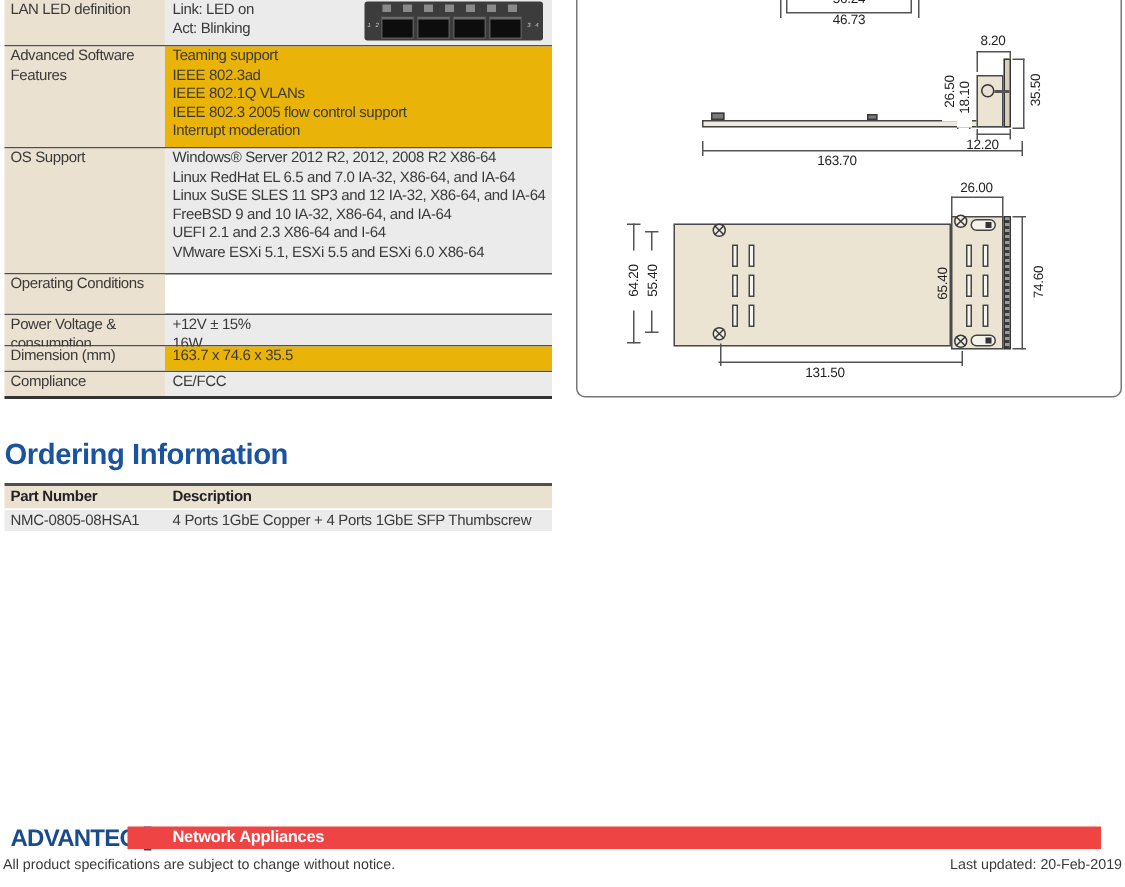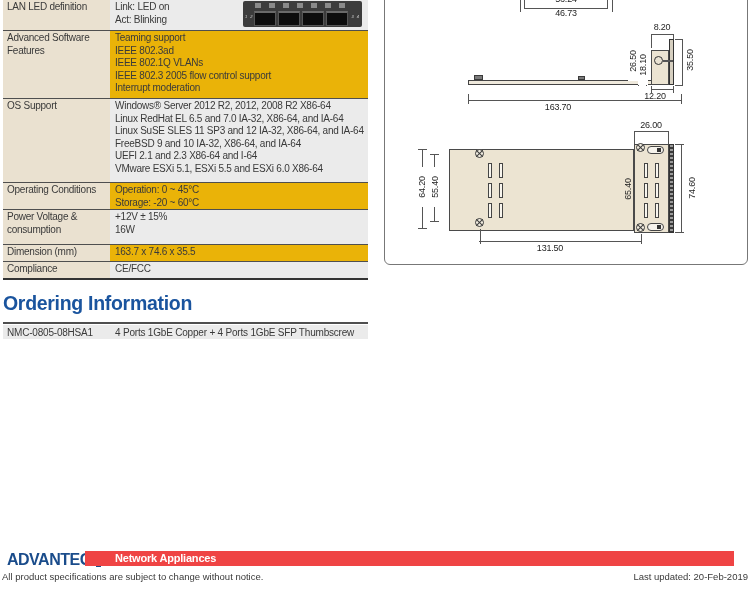--- a/index.html
+++ b/index.html
@@ -13,21 +13,21 @@
   .spec-row.last{border-bottom:2px solid #333;}
   .spec-label{
     width:107px;box-sizing:border-box;background:#eae1d0;padding:1px 8px 1px 4px;
     font-size:10px;line-height:12.5px;letter-spacing:-0.25px;white-space:pre-line;
   }
   .spec-value{
     flex:1;box-sizing:border-box;padding:1px 3px 1px 5px;position:relative;
     font-size:10px;line-height:12.5px;letter-spacing:-0.25px;white-space:pre-line;background:#eab308;
   }
   .spec-row.stripe .spec-value{background:#ebebeb;}
-  .h-r0{height:31px}.h-r1{height:68px}.h-r2{height:84px}.h-r3{height:27px}.h-r4{height:35px}.h-r5{height:17px}.h-r6{height:18px}
+  .h-r0{height:31px}.h-r1{height:68px}.h-r2{height:84px}.h-r3{height:27px}.h-r4{height:21px}.h-r5{height:17px}.h-r6{height:18px}
   
   .photo{position:absolute;right:6px;top:1px;width:119px;height:26px;background:#3c3c3c;border-radius:2px;overflow:hidden;}
   .photo .leds{position:absolute;left:12px;right:12px;top:2px;height:5px;
     background:repeating-linear-gradient(90deg,#8a8a8a 0 6px,#3c3c3c 6px 14px);}
   .photo .ports{position:absolute;left:11px;bottom:1px;display:flex;gap:2px;}
   .photo .port{width:22px;height:15px;background:#0d0d0d;border:1px solid #565656;border-top:2px solid #6a6a6a;box-sizing:border-box;}
   .photo .plabel{position:absolute;top:10px;font-size:4px;color:#cfcfcf;letter-spacing:1px;}
   .photo .pl{left:2px}.photo .pr{right:2px}
   
   .order-heading{position:absolute;left:3px;top:292px;font-size:19.5px;font-weight:800;
@@ -89,40 +89,42 @@
     <div class="spec-label">OS Support</div>
     <div class="spec-value">Windows® Server 2012 R2, 2012, 2008 R2 X86-64
 Linux RedHat EL 6.5 and 7.0 IA-32, X86-64, and IA-64
 Linux SuSE SLES 11 SP3 and 12 IA-32, X86-64, and IA-64
 FreeBSD 9 and 10 IA-32, X86-64, and IA-64
 UEFI 2.1 and 2.3 X86-64 and I-64
 VMware ESXi 5.1, ESXi 5.5 and ESXi 6.0 X86-64</div>
   </div>
   <div class="spec-row h-r3">
     <div class="spec-label">Operating Conditions</div>
-    <div class="spec-value">Operation: 0 ~ 45°C
-Storage: -20 ~ 60°C</div>
   </div>
   <div class="spec-row stripe h-r4">
     <div class="spec-label">Power Voltage &amp; consumption</div>
     <div class="spec-value">+12V ± 15%
 16W</div>
   </div>
   <div class="spec-row h-r5">
     <div class="spec-label">Dimension (mm)</div>
     <div class="spec-value">163.7 x 74.6 x 35.5</div>
   </div>
   <div class="spec-row stripe last h-r6">
     <div class="spec-label">Compliance</div>
     <div class="spec-value">CE/FCC</div>
   </div>
 </div>
 
 <div class="order-heading">Ordering Information</div>
 <div class="order">
+  <div class="order-row order-head">
+    <div class="oc1">Part Number</div>
+    <div class="oc2">Description</div>
+  </div>
   <div class="order-row order-data">
     <div class="oc1">NMC-0805-08HSA1</div>
     <div class="oc2">4 Ports 1GbE Copper + 4 Ports 1GbE SFP Thumbscrew</div>
   </div>
 </div>
 
 <div class="panel">
 
   <div style="left:139px;top:4px;width:84px;height:16px;border:1px solid #555;"></div>
   <div class="ln" style="left:135px;top:6px;width:1px;height:17px;"></div>

